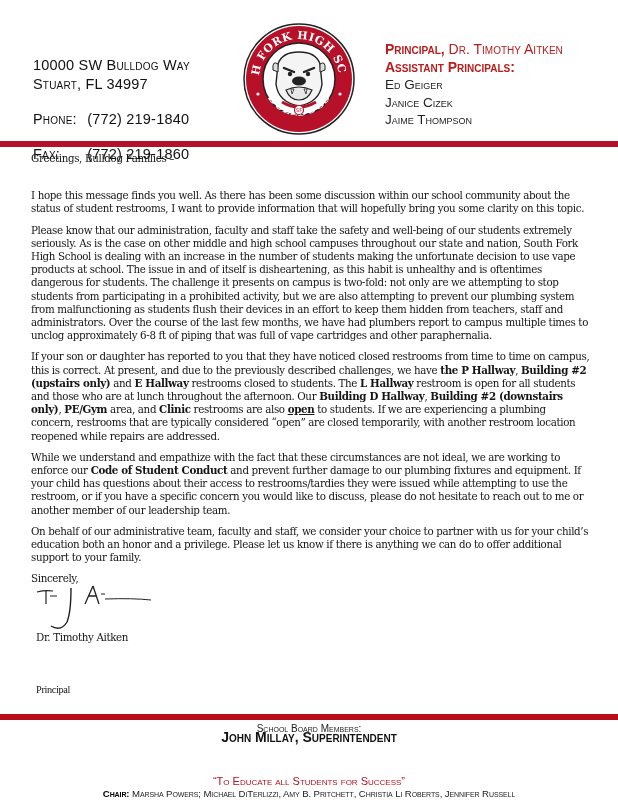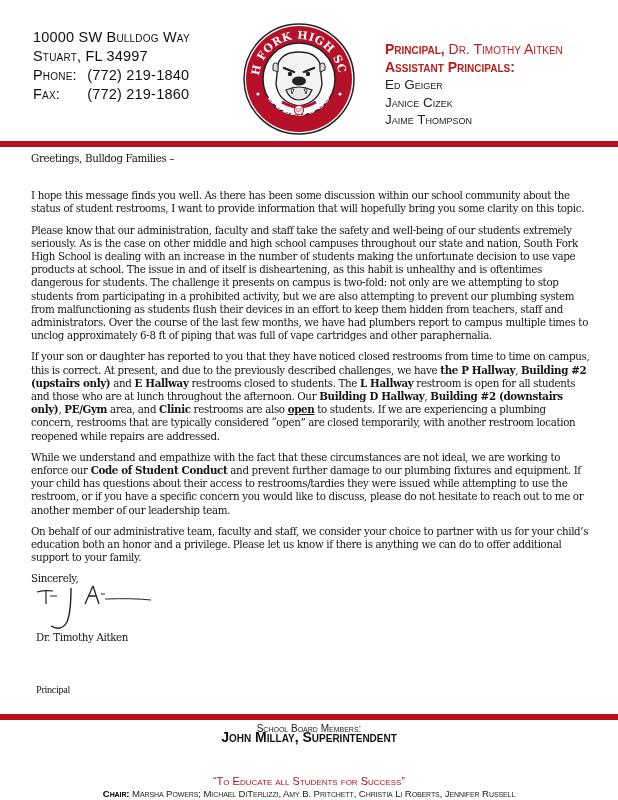--- a/index.html
+++ b/index.html
@@ -1,20 +1,20 @@
 <!DOCTYPE html>
 <html><head>
 <meta charset="utf-8">
 <style>
   html, body { margin:0; padding:0; background:#ffffff; }
   body { width:618px; height:800px; position:relative; overflow:hidden; color:#111; }
   .sc { font-family:"Liberation Sans", sans-serif; font-variant:small-caps; }
-  .header-left { position:absolute; left:33px; top:28px; font-size:14.5px; line-height:19px; color:#111; letter-spacing:0.2px; }
+  .header-left { position:absolute; left:33px; top:56px; font-size:14.5px; line-height:19px; color:#111; letter-spacing:0.2px; }
   .header-left .row { white-space:nowrap; }
-  .header-left .lbl { display:inline-block; width:50px; }
+  .header-left .lbl { display:inline-block; width:50px;margin-top:16px; }
   .logo { position:absolute; left:242px; top:22px; width:114px; height:114px; }
   .header-right { position:absolute; left:385px; top:40px; font-size:14px; line-height:18px; }
   .header-right .strong { font-weight:bold; color:#b91c1c; font-size:14px; }
   .header-right .reg { color:#222; font-size:13.5px; line-height:17.5px; }
   .bar { position:absolute; left:0; width:618px; height:6px; background:#b7112a; }
   .bar.top { top:141px; }
   .bar.bottom { top:714px; background:#b80d1a; height:6px; }
   .letter { position:absolute; left:31px; top:152px; width:560px; font-family:"DejaVu Serif", serif; font-size:10.3px; line-height:13.2px; color:#151515; letter-spacing:-0.35px; }
   .letter p { margin:0 0 8px 0; }
   .letter b { font-weight:bold; }

